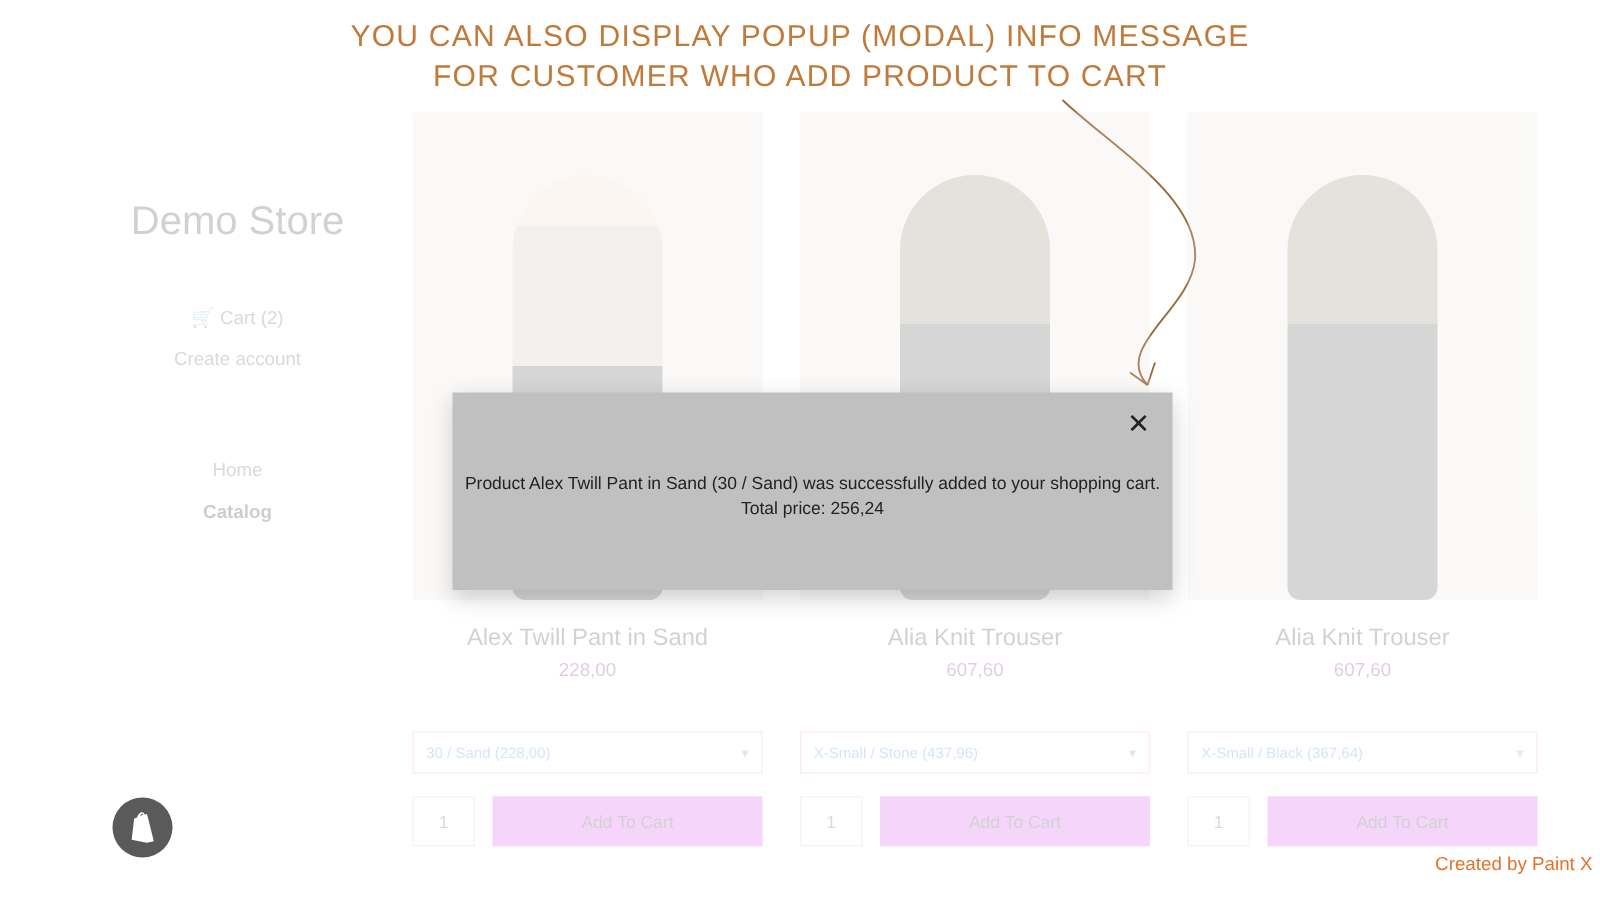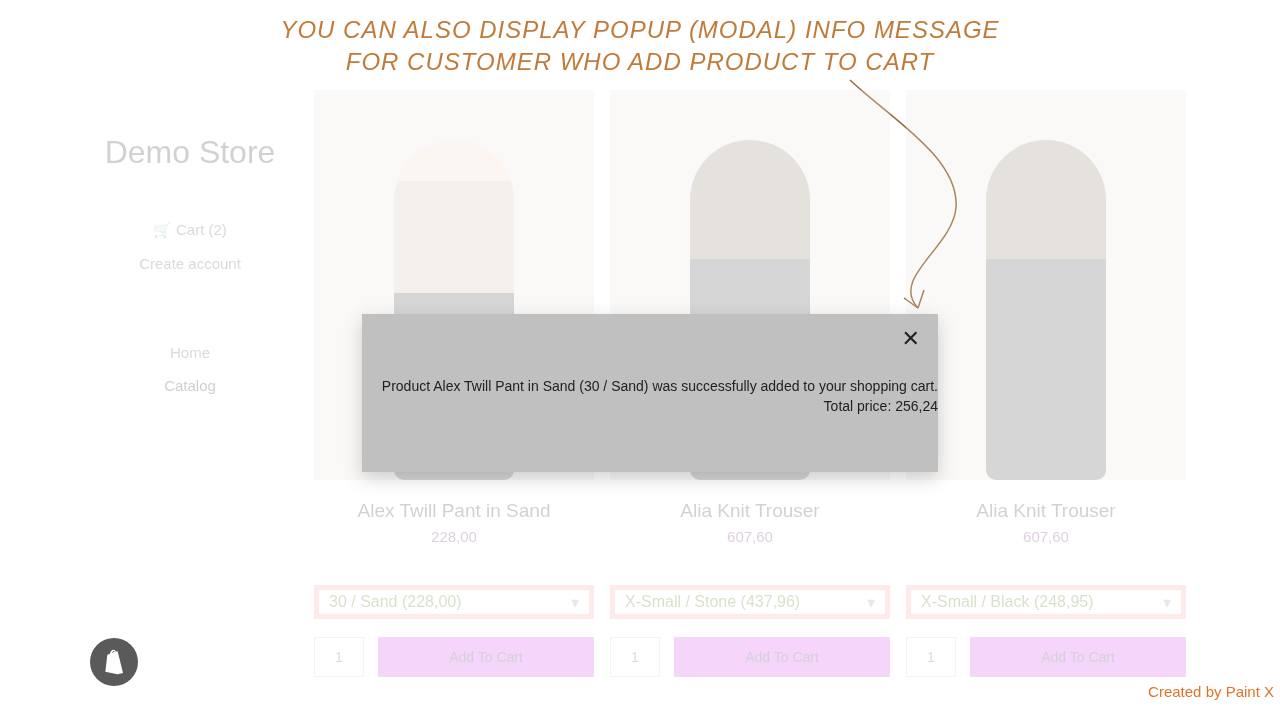--- a/index.html
+++ b/index.html
@@ -15,61 +15,60 @@
   .headline {
     position: absolute;
     left: 0; right: 0;
     top: 14px;
     text-align: center;
     color: #c07a3a;
     font-weight: 400;
     font-size: 24px;
     letter-spacing: 1px;
     line-height: 1.35;
-    font-style: italic;
   }
 
   
   .store {
     position: absolute;
     left: 80px;
     top: 90px;
     width: 1100px;
     height: 620px;
     opacity: 0.22;
   }
 
   .sidebar {
     position: absolute;
     left: 0;
-    top: 44px;
+    top: 68px;
     width: 220px;
     text-align: center;
     color: #444;
   }
   .store-title {
     font-size: 32px;
     font-weight: 400;
     color: #333;
     margin-bottom: 50px;
   }
   .side-link {
     font-size: 15px;
     margin: 16px 0;
     color: #555;
   }
-  .side-link.dark { color: #222; }
+  .side-link.dark { color: #222; font-weight: bold; }
 
   .products {
     position: absolute;
-    left: 234px;
+    left: 250px;
     top: 0;
     width: 900px;
     display: flex;
-    gap: 16px;
+    gap: 30px;
     align-items: flex-end;
   }
   .card {
     width: 280px;
     display: flex;
     flex-direction: column;
     align-items: center;
   }
   .img {
     width: 100%;
@@ -87,23 +86,23 @@
   }
   .figure.male {
     background: linear-gradient(#f0d8c8 0 12%, #cdbfb0 12% 45%, #4a4a4a 45% 100%);
   }
   .pname { margin-top: 20px; font-size: 19px; color: #333; }
   .price { margin-top: 6px; font-size: 15px; color: #701a75; }
   .variant {
     margin-top: 40px;
     width: 100%;
     height: 34px;
-    border: 5px solid #fca5a5;
-    font-size: 16px;
-    color: #4d7c0f;
+    border: 1px solid #fca5a5;
+    font-size: 12px;
+    color: #3b82f6;
     padding-left: 10px;
     display: flex;
     align-items: center;
     position: relative;
   }
   .variant::after {
     content: "▾";
     position: absolute;
     right: 10px;
     color: #999;
@@ -147,21 +146,21 @@
     font-size: 22px;
     font-weight: 300;
     color: #222;
     cursor: pointer;
     line-height: 1;
   }
   .modal-body {
     position: absolute;
     left: 0; right: 0;
     top: 62px;
-    text-align: right;
+    text-align: center;
     font-size: 14px;
     color: #222;
     line-height: 1.45;
   }
 
   
   .annot {
     position: absolute;
     left: 830px;
     top: 78px;
@@ -246,21 +245,21 @@
       </div>
     </div>
 
     <div class="card">
       <div class="img">
           <div class="figure"></div>
         </div>
       <div class="pname">Alia Knit Trouser</div>
       <div class="price">607,60</div>
       <div class="variant">
-          <span>X-Small / Black (248,95)</span>
+          <span>X-Small / Black (367,64)</span>
         </div>
       <div class="row">
         <div class="qty">1</div>
         <div class="addbtn">Add To Cart</div>
       </div>
     </div>
   </div>
 </div>
 
 <div class="modal">

